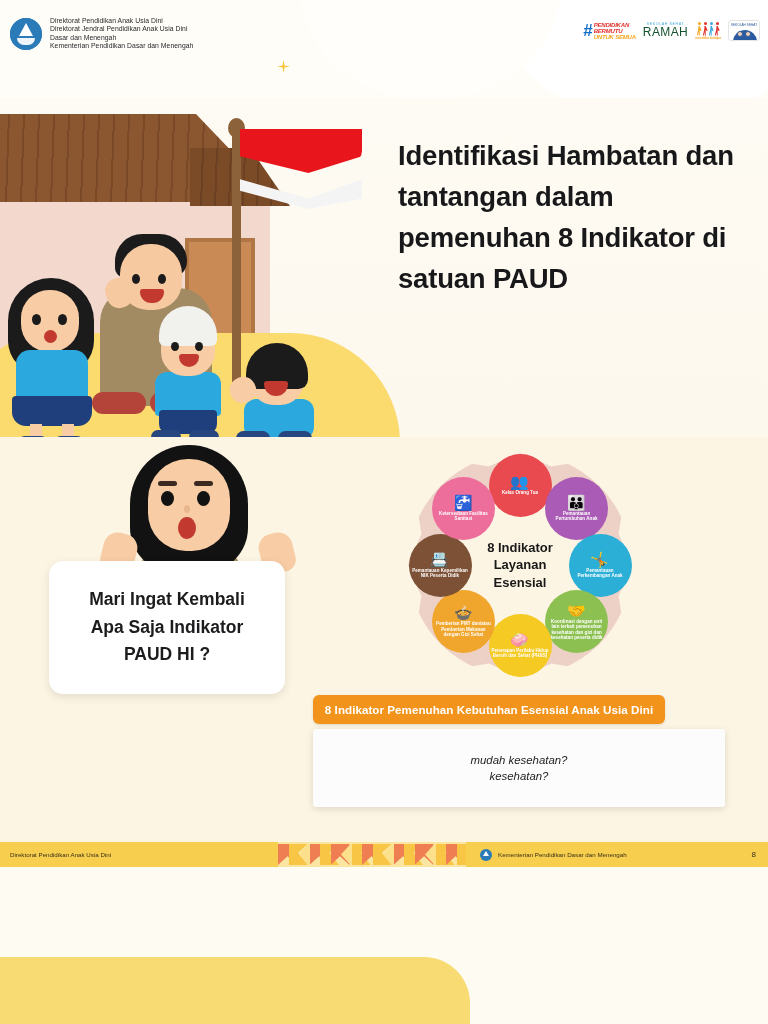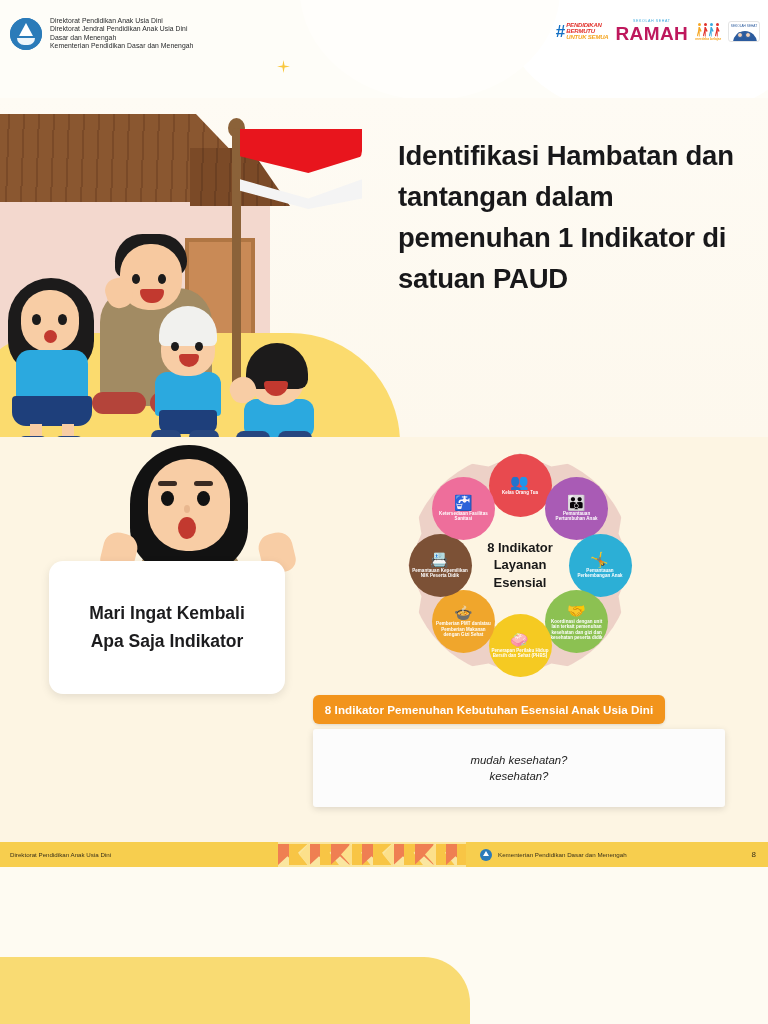--- a/index.html
+++ b/index.html
@@ -76,21 +76,21 @@
     font-size: 17px; font-weight: 900; color: #1470C4;
     line-height: 1; letter-spacing: -1px;
   }
   .lg-pbus-txt { line-height: 1.0; }
   .lg-pbus-txt .l1 { font-size: 6px; font-weight: 900; color: #E2322C; font-style: italic; letter-spacing: -.2px;}
   .lg-pbus-txt .l2 { font-size: 6px; font-weight: 900; color: #E2322C; font-style: italic; letter-spacing: -.2px;}
   .lg-pbus-txt .l3 { font-size: 6px; font-weight: 900; color: #F5A623; font-style: italic; letter-spacing: -.2px;}
 
   .lg-ramah { text-align: center; line-height: 1; }
   .lg-ramah .sup { font-size: 3.6px; color: #3BA9DE; letter-spacing: .6px; display: block; }
-  .lg-ramah .main { font-size: 19px; font-weight: 700; color: #be185d; letter-spacing: .4px; display: block; }
+  .lg-ramah .main { font-size: 12px; font-weight: 400; color: #14532d; letter-spacing: .4px; display: block; }
 
   .lg-merdeka { display: flex; flex-direction: column; align-items: center; line-height: 1;}
   .lg-merdeka .figs { display: flex; align-items: flex-end; gap: 1px; height: 16px;}
   .fig { width: 5px; height: 14px; position: relative; }
   .fig i { position: absolute; left: 1px; top: 0; width: 3px; height: 3px; border-radius: 50%; display: block; }
   .fig b { position: absolute; left: 0; top: 3.5px; width: 5px; height: 10px; display: block;
            clip-path: polygon(40% 0,60% 0,100% 45%,85% 55%,62% 40%,62% 100%,45% 100%,40% 62%,22% 100%,6% 92%,30% 45%); }
   .lg-merdeka .cap { font-size: 3.4px; color: #F5A623; font-weight: 700; margin-top: 1px;}
 
   .lg-badge {
@@ -535,21 +535,21 @@
         <div class="shirt"></div>
         <div class="shoe l"></div>
           <div class="shoe r"></div>
         <div class="head"></div>
           <div class="hair"></div>
         <div class="mouth"></div>
           <div class="arm"></div>
       </div>
     </div>
 
-    <div class="hero-title">Identifikasi Hambatan dan tantangan dalam pemenuhan 1 Indikator di satuan PAUD</div>
+    <div class="hero-title">Identifikasi Hambatan dan tantangan dalam pemenuhan 8 Indikator di satuan PAUD</div>
   </div>
 
   <div class="lower">
 
     <div class="woman">
       <div class="body"></div>
         <div class="collar"></div>
       <div class="hair"></div>
         <div class="head"></div>
       <div class="brow l"></div>
@@ -559,20 +559,21 @@
       <div class="nose"></div>
         <div class="mouth"></div>
       <div class="hand l"></div>
         <div class="hand r"></div>
     </div>
 
     <div class="speech-card">
       <div class="txt">
         <div>Mari Ingat Kembali</div>
         <div>Apa Saja Indikator</div>
+        <div>PAUD HI ?</div>
       </div>
     </div>
 
     <div class="wheel" id="wheel">
       <div class="petal-ring"></div>
       <div class="hub">
         <span>
           <span style="display:block">8 Indikator</span>
           <span style="display:block">Layanan</span>
           <span style="display:block">Esensial</span>

